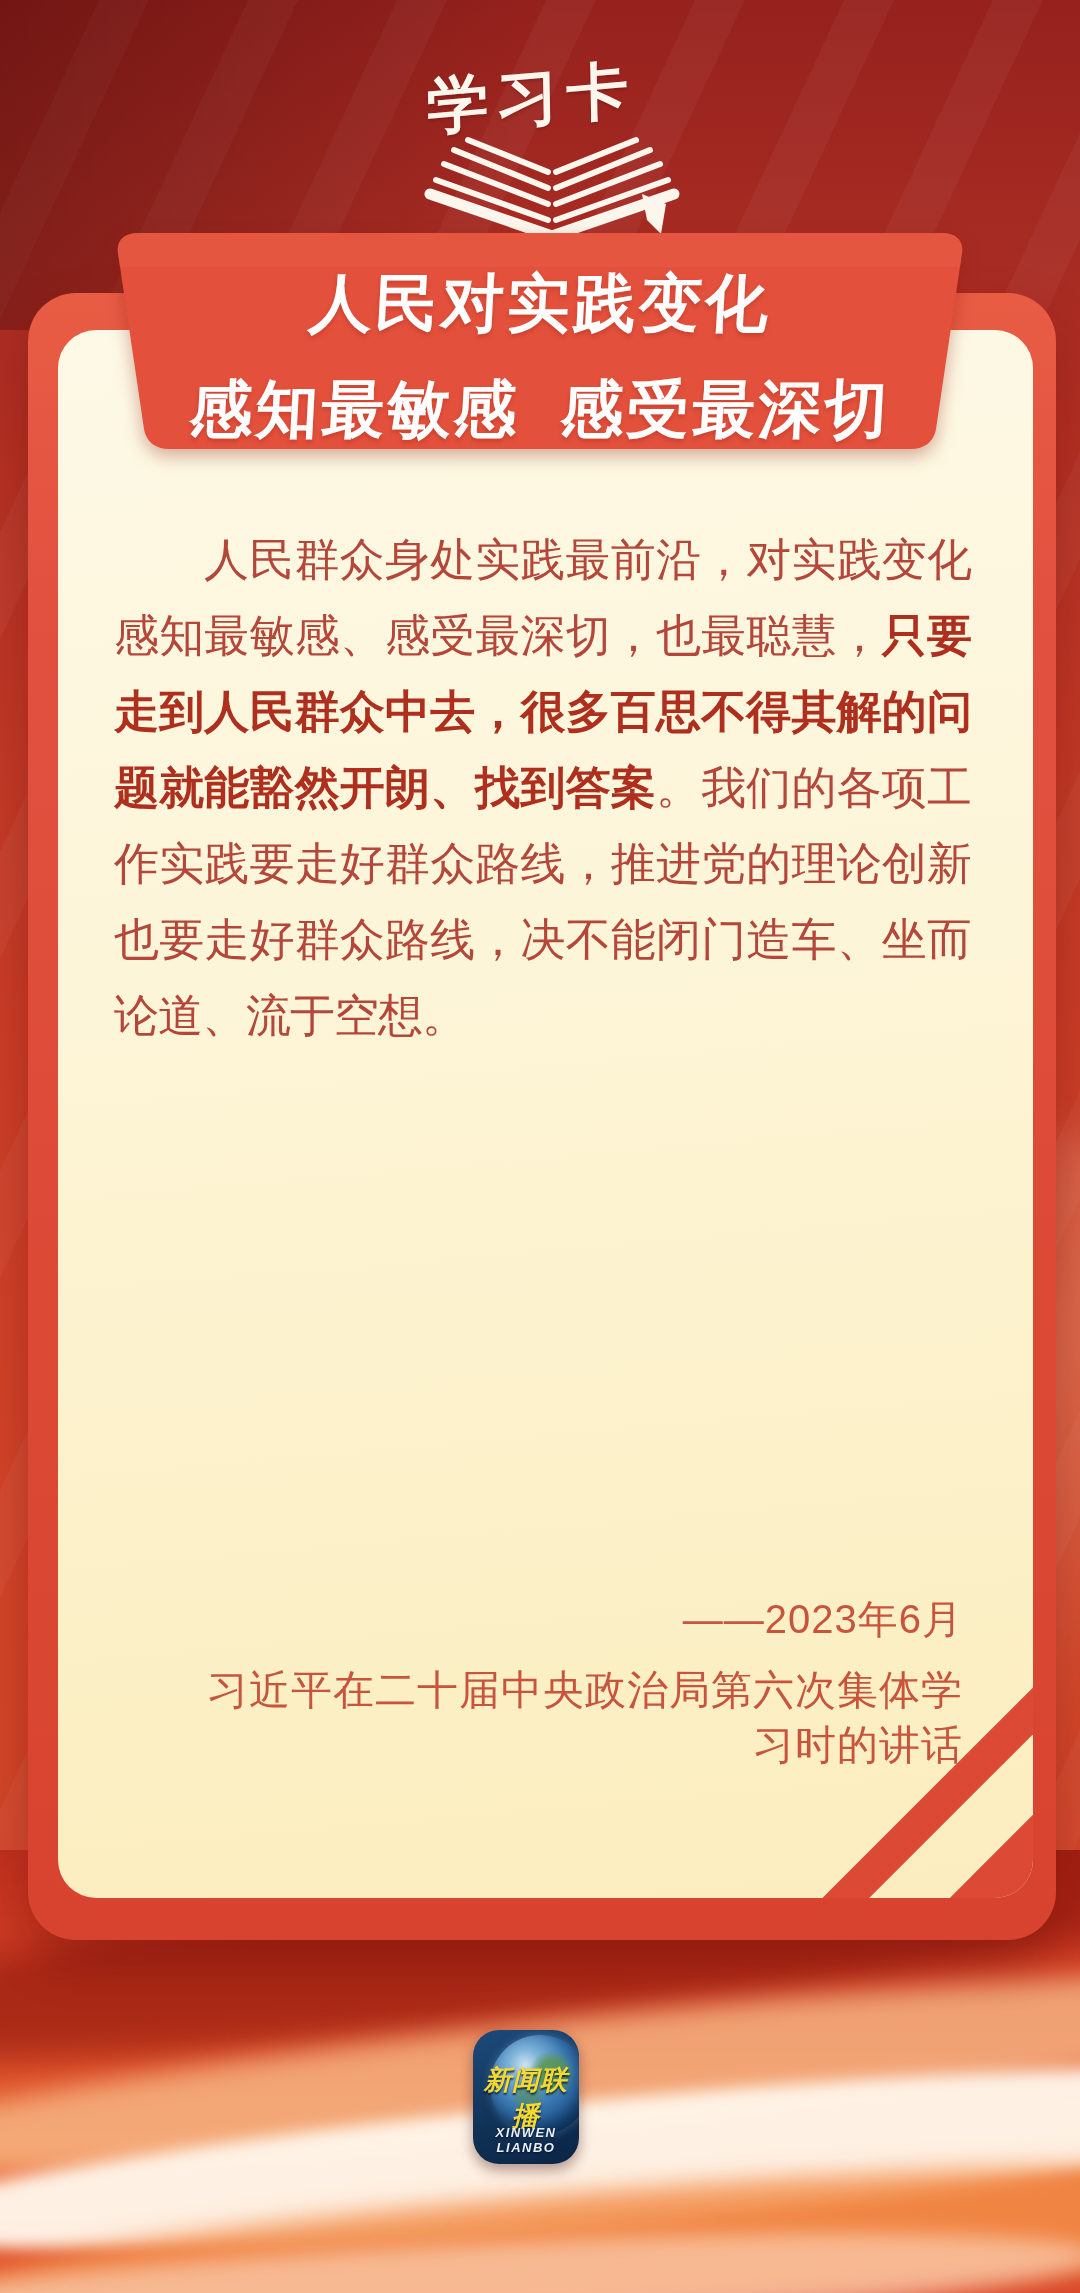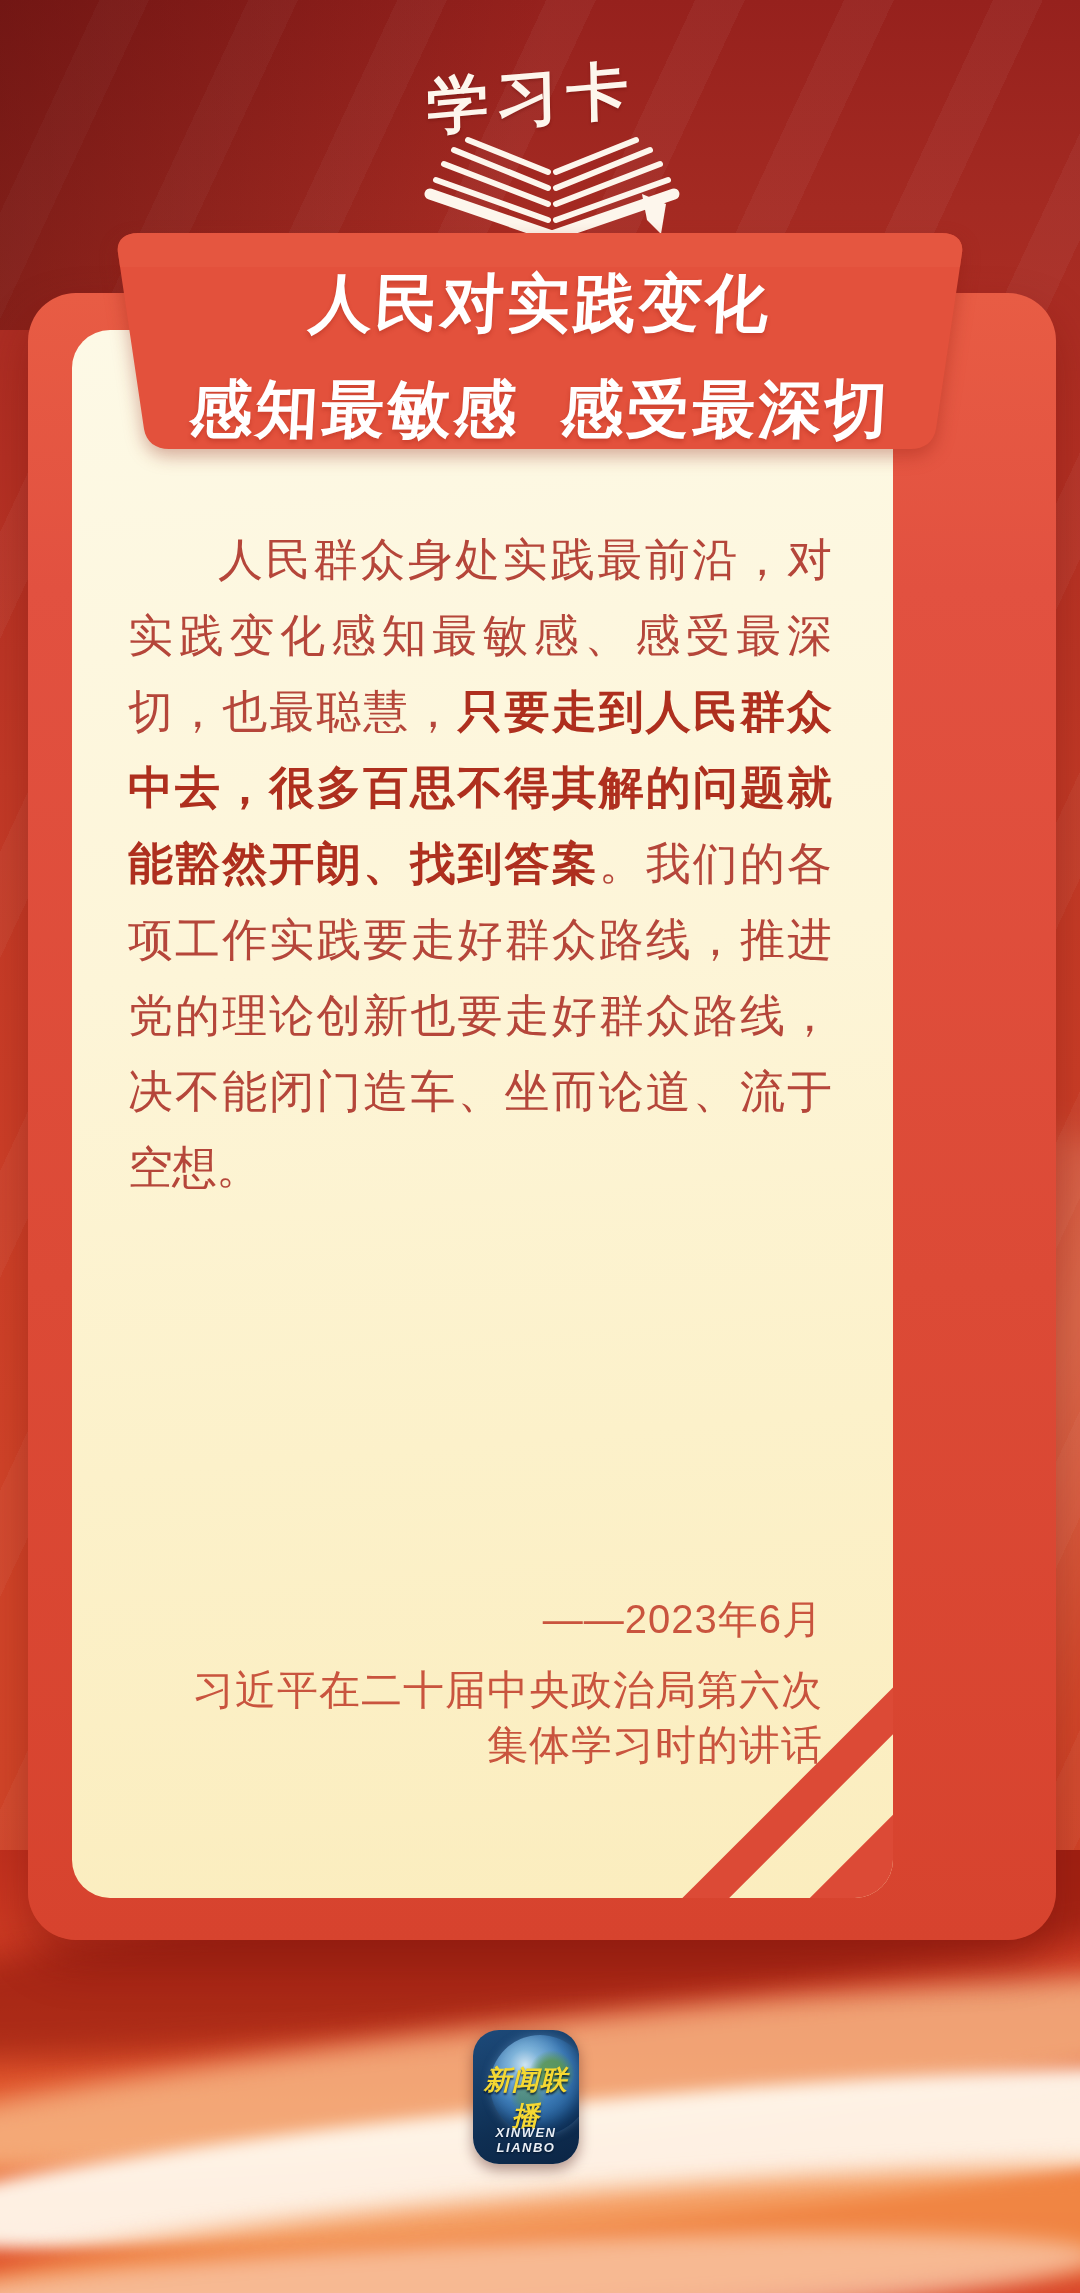--- a/index.html
+++ b/index.html
@@ -27,21 +27,21 @@
   
   .logo{position:absolute;left:0;top:40px;width:100%;height:200px;}
   .logo-text{position:absolute;left:50%;top:16px;transform:translateX(-54%) rotate(-5deg) skewX(-4deg);
     color:#fdf6ec;font-size:62px;font-weight:bold;letter-spacing:8px;
     font-family:"DejaVu Serif",serif;text-shadow:0 2px 3px rgba(90,10,5,.3);}
   .logo-book{position:absolute;left:50%;top:92px;transform:translateX(-46%);width:300px;height:120px;}
   
   .frame-card{position:absolute;left:28px;top:293px;width:1028px;height:1647px;border-radius:48px;
     background:linear-gradient(180deg,#e85c44 0%,#e25140 18%,#dc4a36 60%,#d7432e 100%);
     box-shadow:0 22px 45px rgba(110,15,8,.38);}
-  .cream-card{position:absolute;left:72px;top:330px;width:821px;height:1568px;border-radius:38px;overflow:hidden;
+  .cream-card{position:absolute;left:58px;top:330px;width:975px;height:1568px;border-radius:38px;overflow:hidden;
     background:linear-gradient(175deg,#fdf9e6 0%,#fdf5d8 40%,#fcf1ca 70%,#fbedbe 100%);}
   
   .corner{position:absolute;right:0;bottom:0;width:260px;height:260px;}
   .corner-stripe{position:absolute;inset:0;background:#dc4a36;
     clip-path:polygon(19% 100%,100% 19%,100% 37%,37% 100%);}
   .corner-tri{position:absolute;inset:0;background:#dc4a36;
     clip-path:polygon(100% 68%,100% 100%,68% 100%);}
   
   .banner{position:absolute;left:112px;top:233px;width:856px;height:218px;filter:drop-shadow(0 7px 9px rgba(140,25,15,.35));}
   .banner svg{position:absolute;inset:0;}

